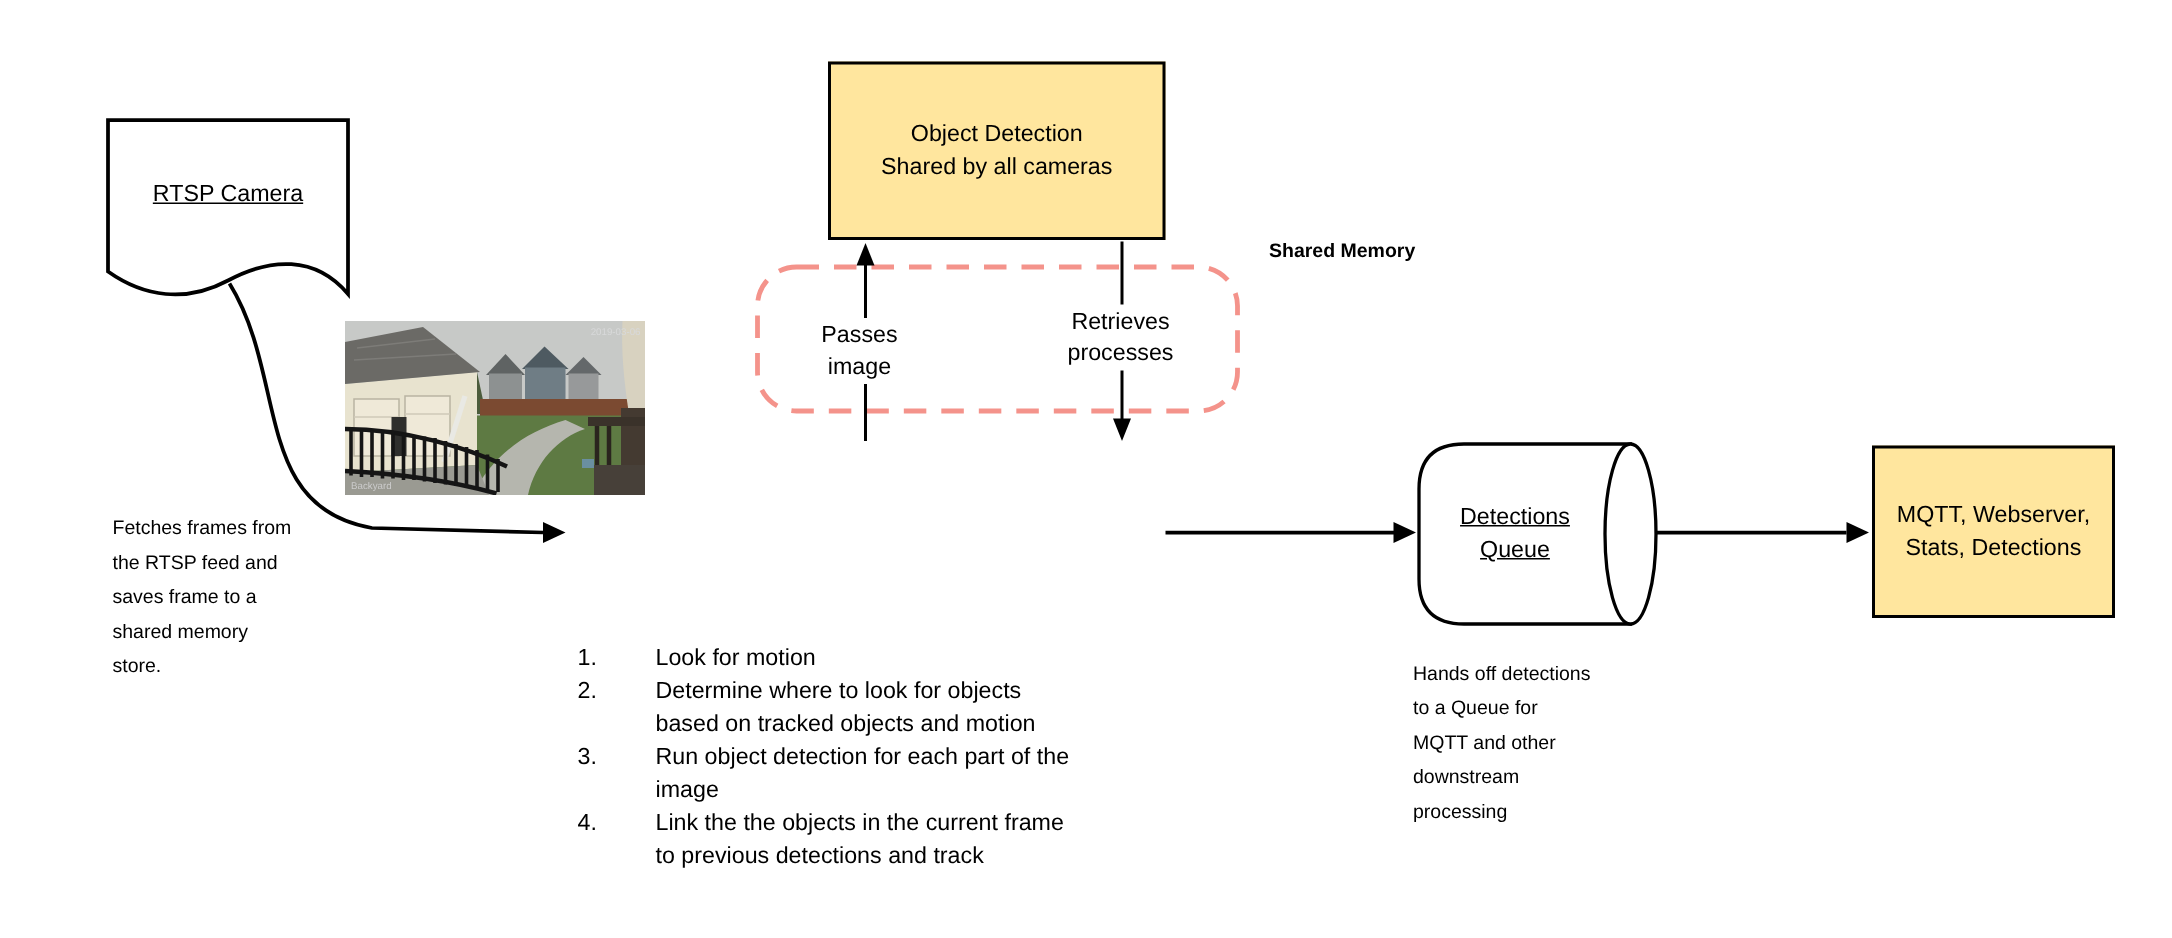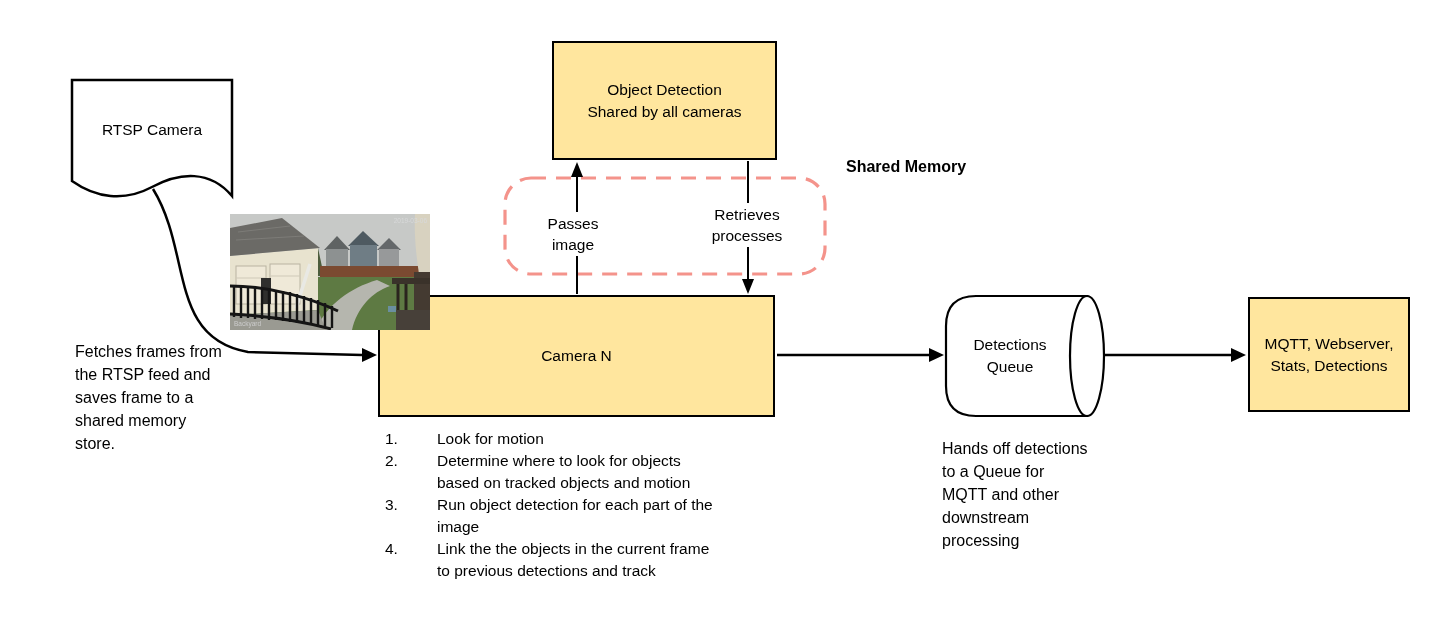--- a/index.html
+++ b/index.html
@@ -10,24 +10,24 @@
   }
   #connectors{position:absolute;left:0;top:0;z-index:1;}
   .node{
     position:absolute;z-index:2;background:var(--node-fill);
     border:2px solid var(--node-border);box-sizing:border-box;
     display:flex;flex-direction:column;align-items:center;justify-content:center;
     text-align:center;font-size:15.5px;line-height:22px;white-space:pre-line;
   }
   .shape-label{
     position:absolute;z-index:2;display:flex;align-items:center;justify-content:center;
-    text-align:center;font-size:15.5px;line-height:22px;white-space:pre-line;
+    text-align:center;font-size:15.5px;line-height:22px;white-space:pre-line;text-decoration:underline;
   }
   .note{
-    position:absolute;z-index:2;font-size:16px;line-height:23px;white-space:pre-line;
+    position:absolute;z-index:2;font-size:13px;line-height:23px;white-space:pre-line;
   }
   .note .title{font-weight:bold;}
   .edge-label{
     position:absolute;z-index:3;background:#ffffff;text-align:center;
     font-size:15.5px;line-height:21px;white-space:pre-line;padding:1px 2px;
   }
   .italic{}
   #steps{position:absolute;left:385px;top:428px;width:395px;z-index:2;}
   .step-row{display:flex;font-size:15.5px;line-height:22px;}
   .step-num{width:52px;flex:0 0 52px;}
@@ -64,23 +64,20 @@
     <polygon points="1246,355 1231,348 1231,362" fill="#000000"></polygon>
   </svg>
 
   <div class="shape-label" style="left:72px;top:82px;width:160px;height:96px;">RTSP Camera</div>
 
   <div class="node" style="left:552px;top:41px;width:225px;height:119px;">
     <div>Object Detection</div>
     <div class="italic">Shared by all cameras</div>
   </div>
 
-  <div class="node" style="left:378px;top:295px;width:397px;height:122px;">
-    <div>Camera N</div>
-  </div>
 
   <div class="node" style="left:1248px;top:297px;width:162px;height:115px;">
     <div>MQTT, Webserver,
 Stats, Detections</div>
   </div>
 
   <div class="shape-label" style="left:950px;top:326px;width:120px;height:60px;">Detections
 Queue</div>
 
   <div class="edge-label" style="left:538px;top:212px;width:66px;">Passes

